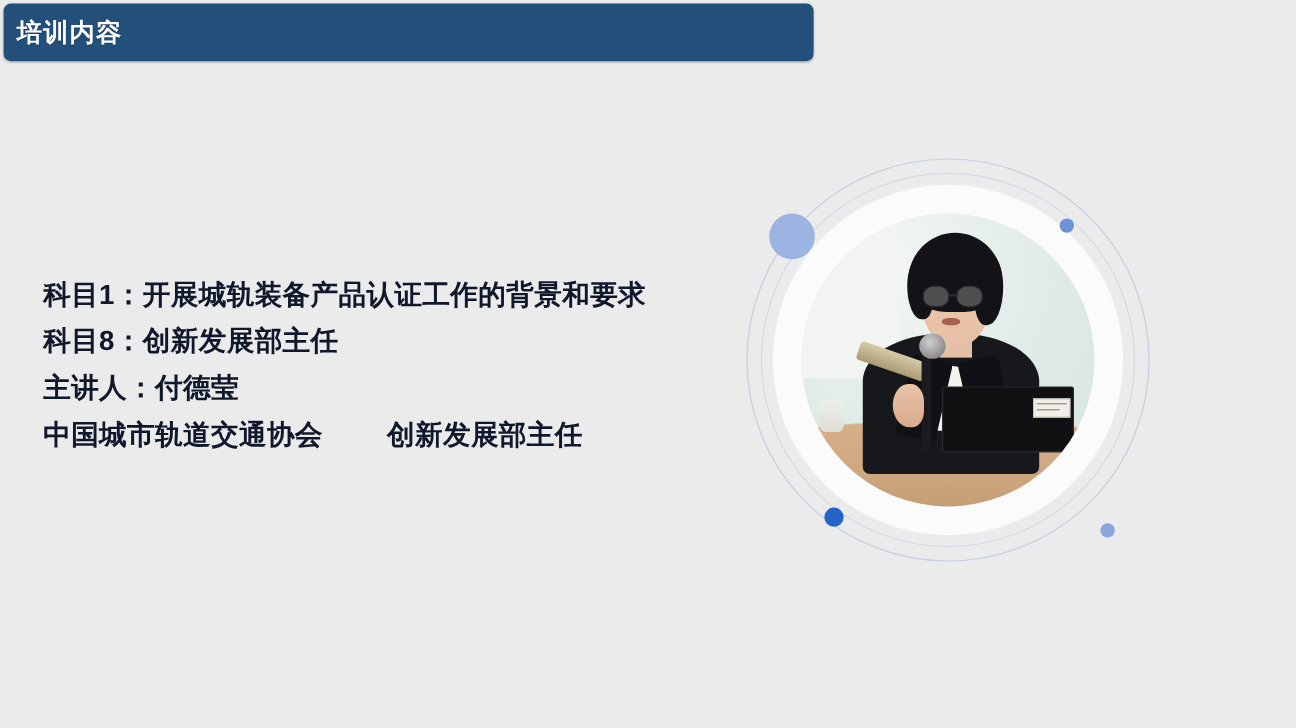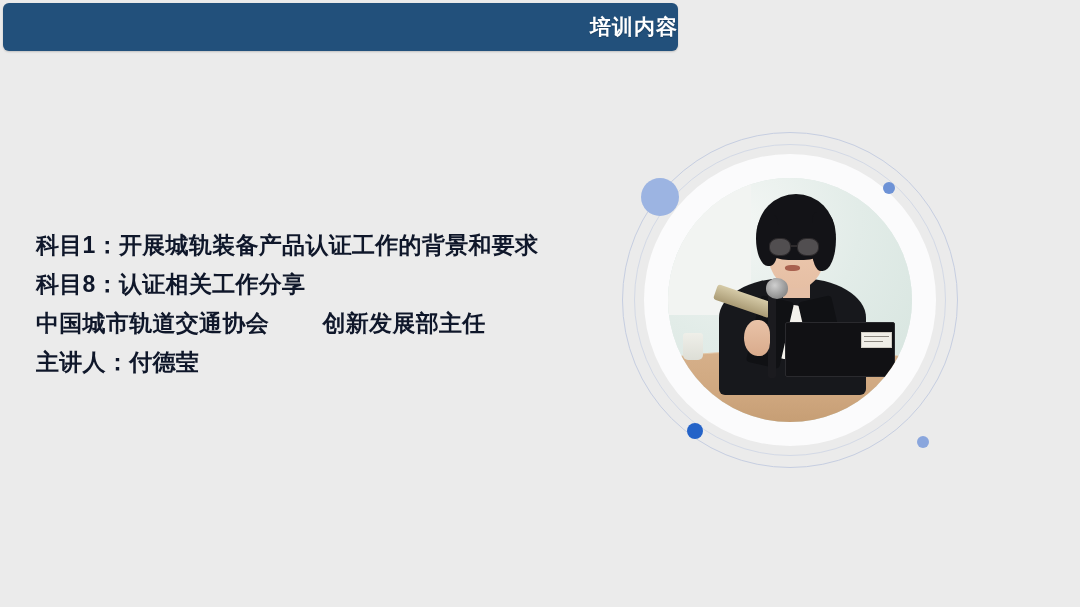--- a/index.html
+++ b/index.html
@@ -16,21 +16,21 @@
   }
 
   
   #title-bar {
     position:absolute;
     left:3px; top:3px;
     width:675px; height:48px;
     background:#22507b;
     border-radius:6px;
     box-shadow:0 1px 2px rgba(0,0,0,.18);
-    display:flex; align-items:center;justify-content:flex-end;
+    display:flex; align-items:center;
   }
   #title-bar .title-text {
     color:#ffffff;
     font-size:21px;
     font-weight:bold;
     letter-spacing:1px;
     margin-left:11px;
     text-shadow:0 1px 1px rgba(0,0,0,.25);
   }
 
@@ -221,23 +221,23 @@
 <body>
 
 <div id="slide">
 
   <div id="title-bar">
     <span class="title-text">培训内容</span>
   </div>
 
   <div id="content-lines">
     <div class="line">科目1：开展城轨装备产品认证工作的背景和要求</div>
-    <div class="line">科目8：认证相关工作分享</div>
+    <div class="line">科目8：创新发展部主任</div>
+    <div class="line">主讲人：付德莹</div>
     <div class="line">中国城市轨道交通协会        创新发展部主任</div>
-    <div class="line">主讲人：付德莹</div>
   </div>
 
   <div id="portrait-group">
 
     <div class="ring" id="ring-outer"></div>
     <div class="ring" id="ring-inner"></div>
     <div id="photo-halo"></div>
 
     <div id="photo-circle" aria-label="讲师照片：女性演讲者手持话筒在讲台后讲话，前方放置笔记本电脑">
       <div class="ph" id="ph-bg"></div>

